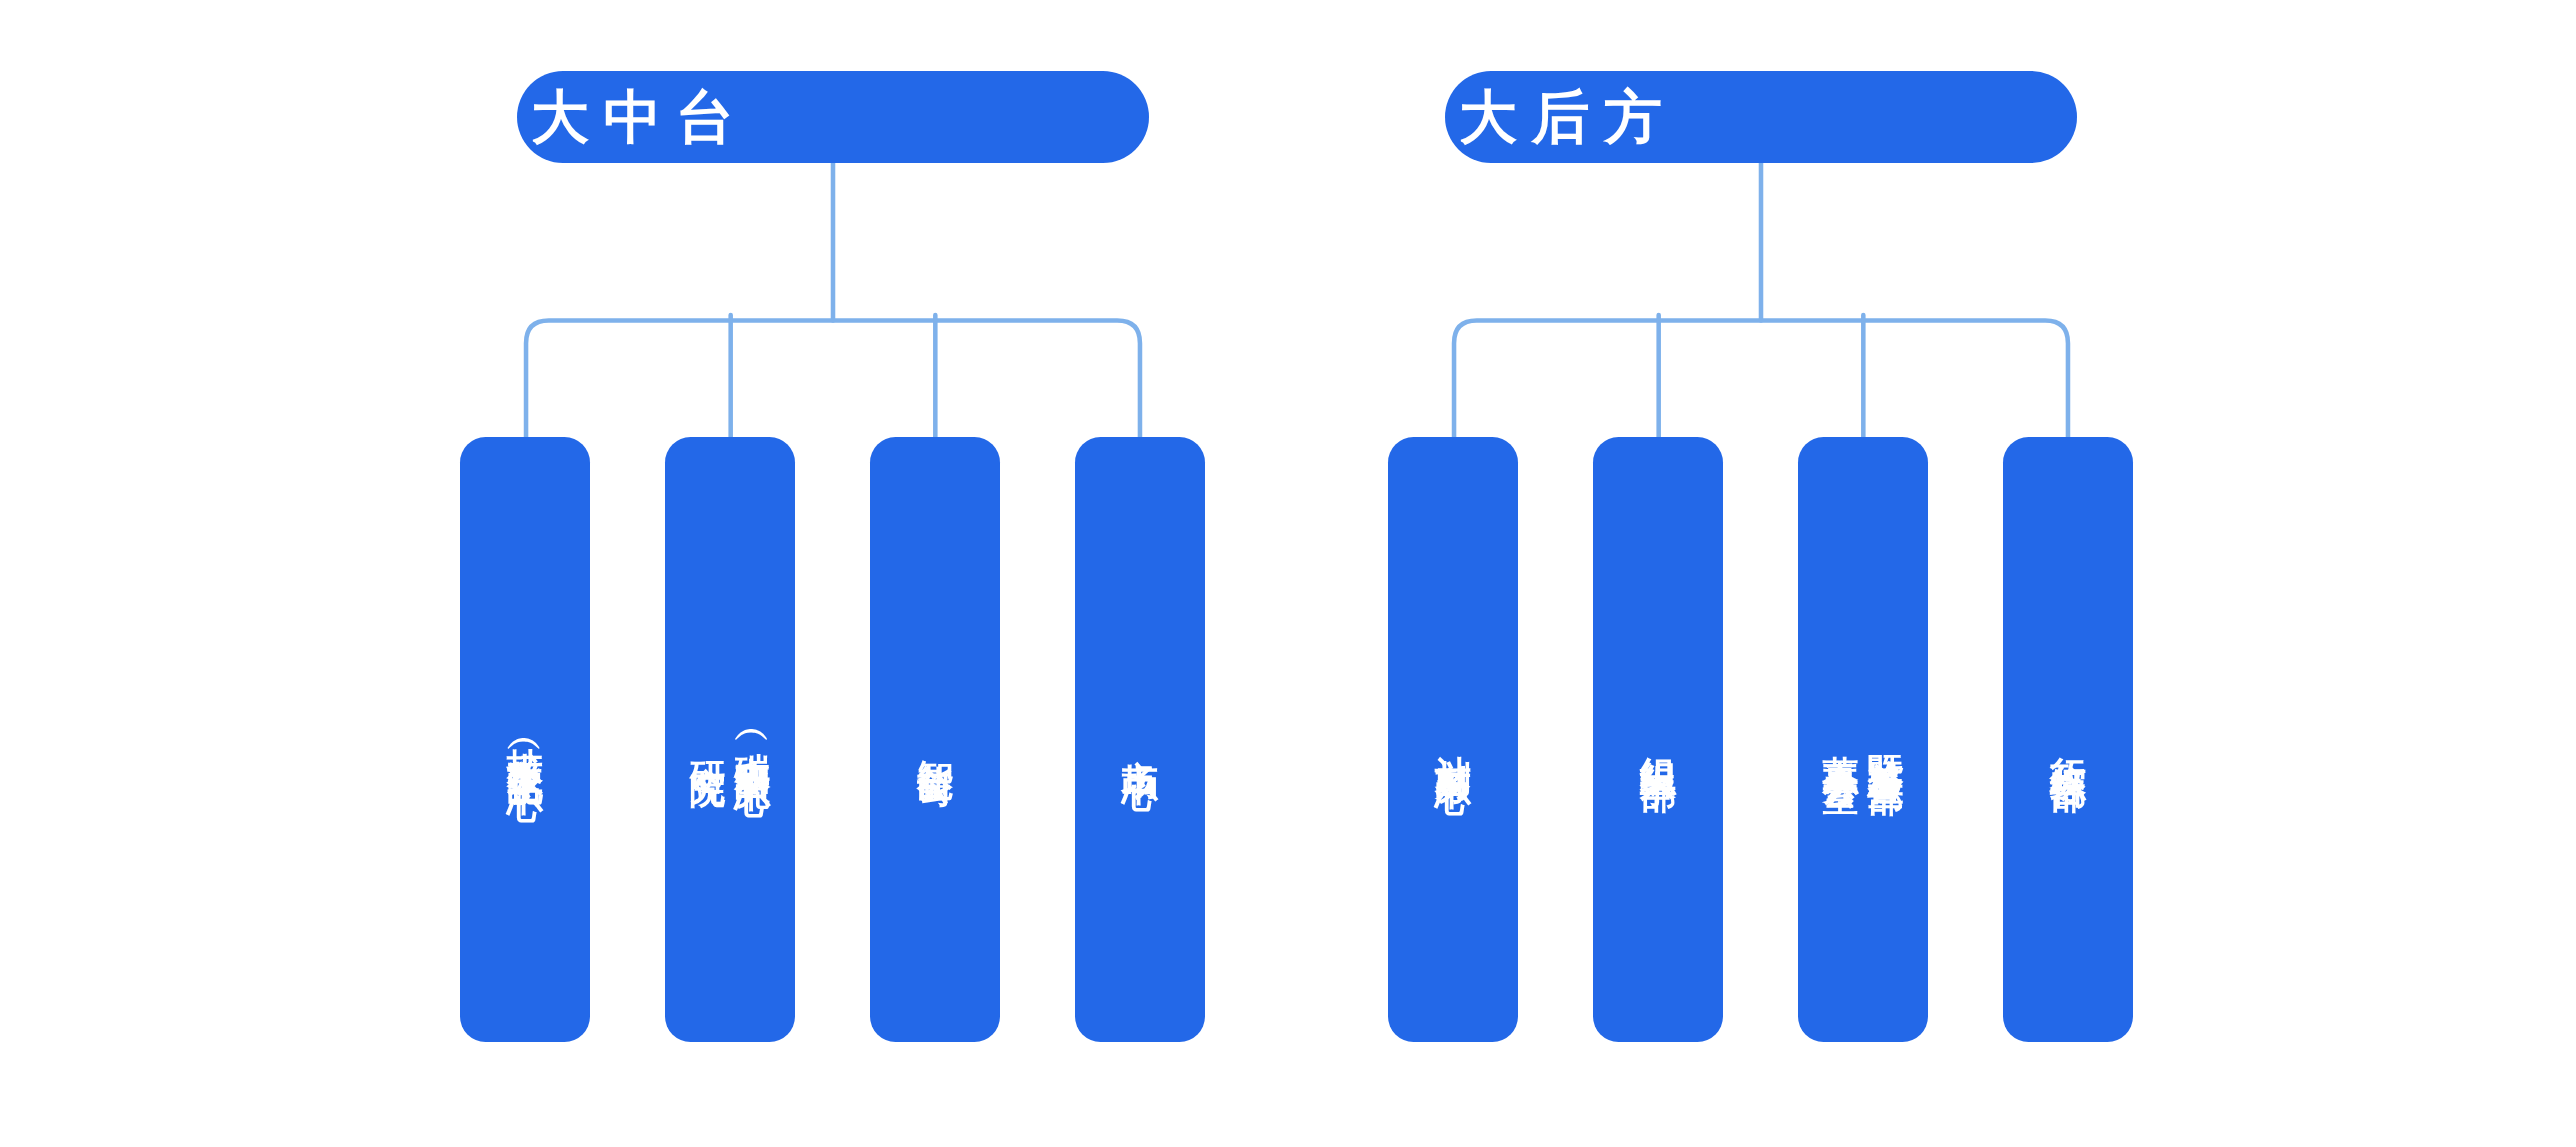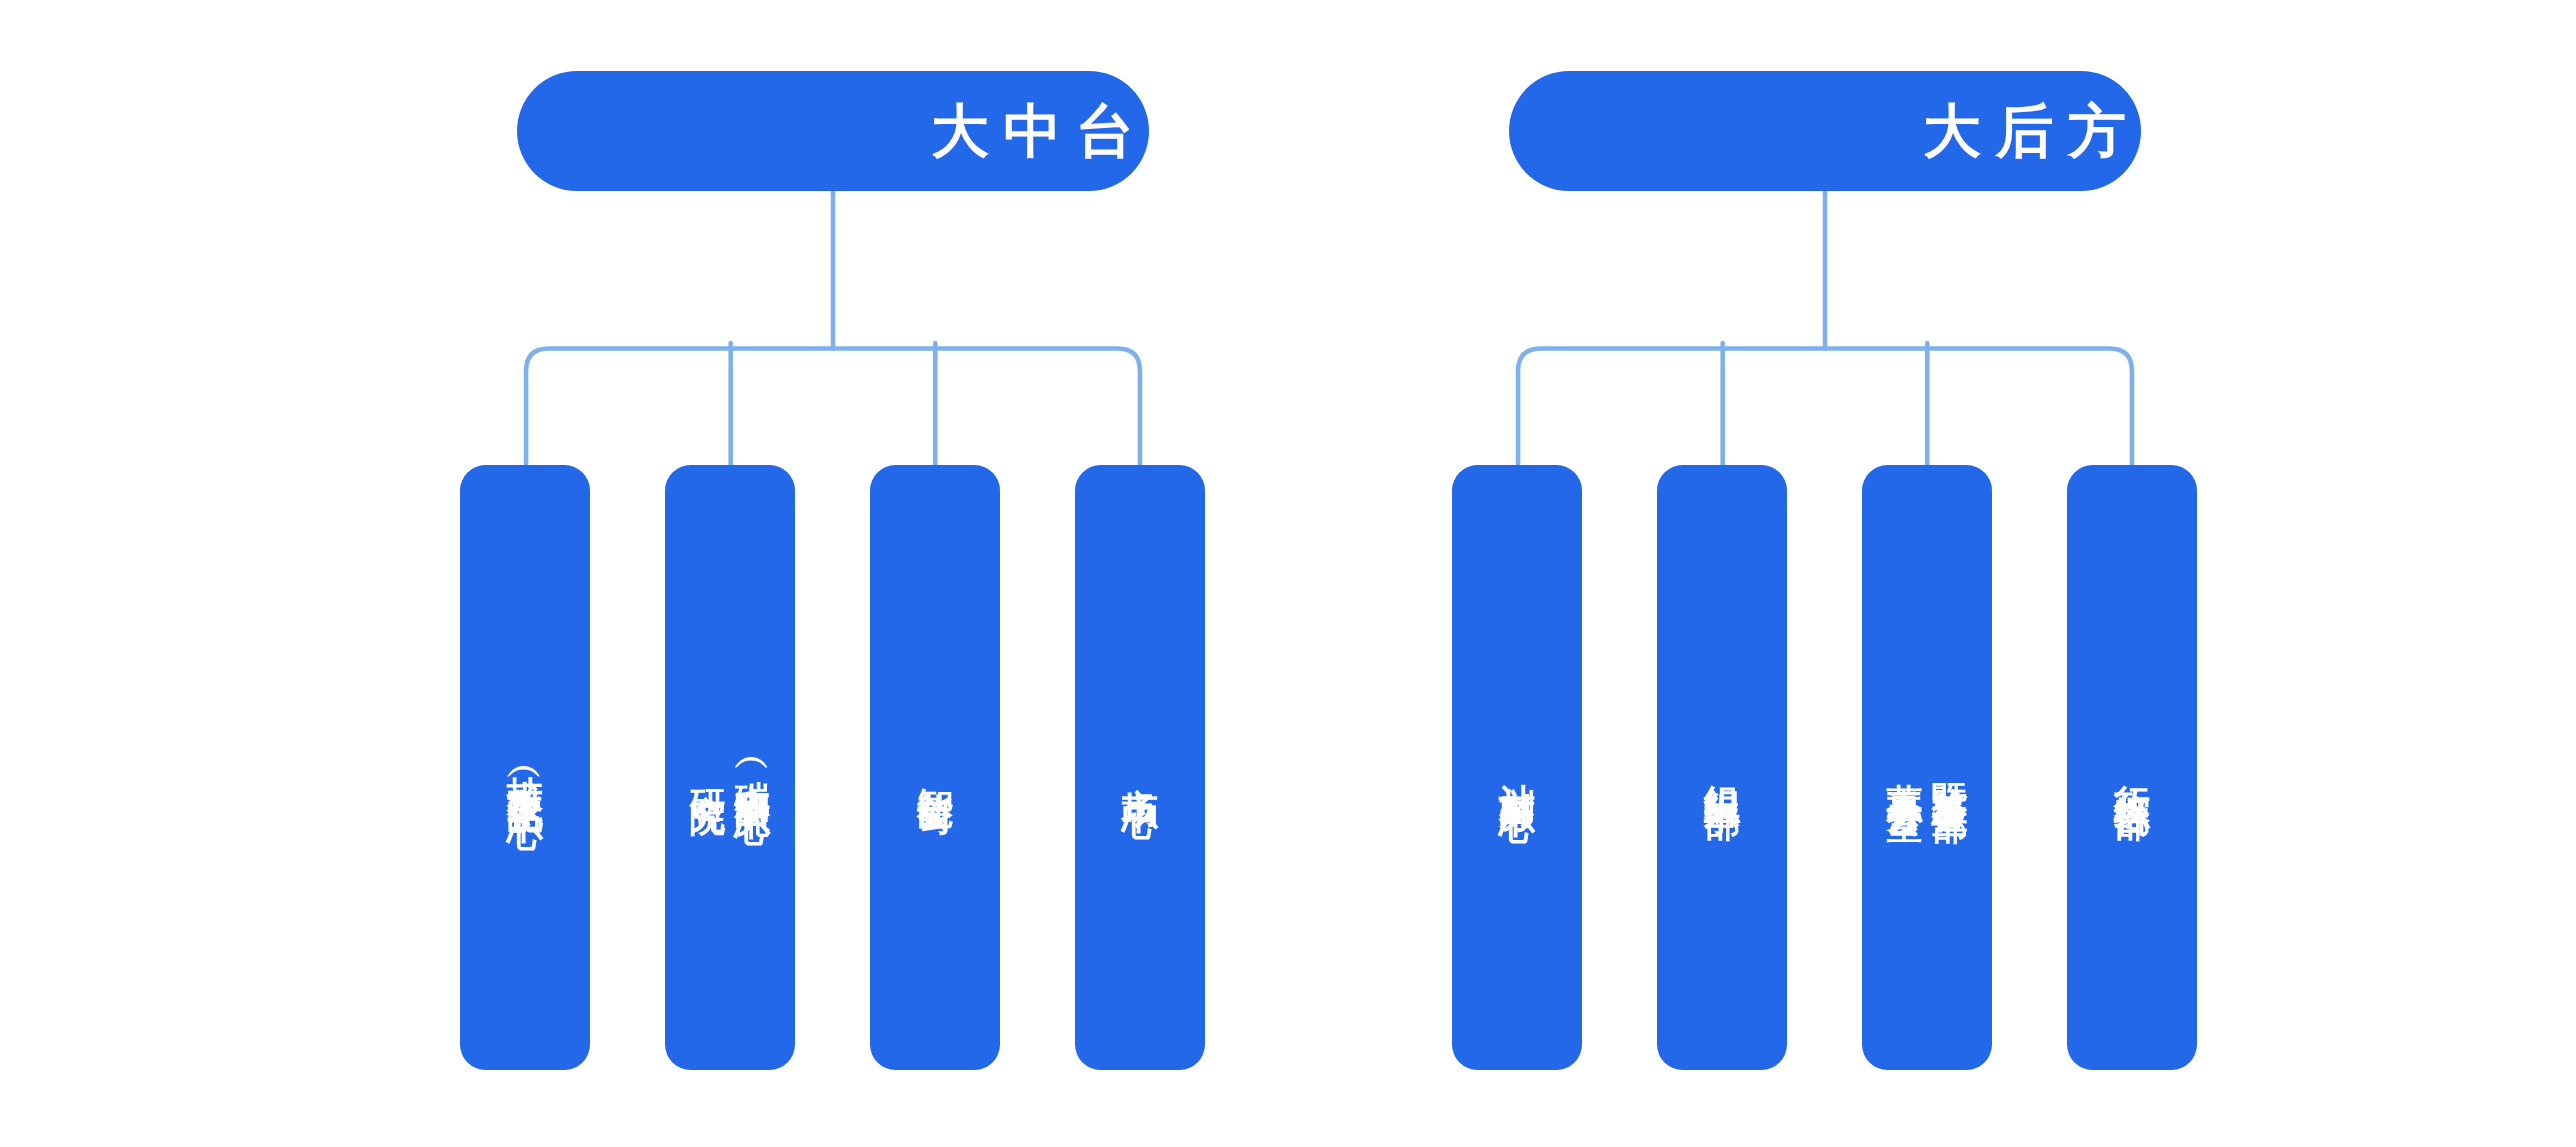--- a/index.html
+++ b/index.html
@@ -17,24 +17,24 @@
     font-family:"Liberation Sans", sans-serif;
   }
   .group{
     position:absolute;
     top:71px;
     display:flex;
     flex-direction:column;
     align-items:center;
   }
   .parent-node{
-    width:632px;height:120px;
+    width:632px;height:92px;
     background:var(--node-fill);
     border-radius:60px;
-    display:flex;align-items:center;justify-content:flex-end;
+    display:flex;align-items:center;justify-content:flex-start;
     cursor:pointer;
   }
   .parent-label{
     color:var(--node-text);
     font-size:58px;
     font-weight:600;
     letter-spacing:0.25em;
     text-indent:0.25em;
     white-space:nowrap;
     line-height:1;
@@ -109,21 +109,21 @@
             <span class="vline">智能公司</span>
           </div>
   </div>
         <div class="child-node">
     <div class="vtext">
             <span class="vline">市场中心</span>
           </div>
   </div>
       </div>
   </section>
-    <section class="group" style="left: 1452px;">
+    <section class="group" style="left: 1388px;">
     <div class="parent-node">
       <span class="parent-label">大后方</span>
     </div>
     <svg class="connector" xmlns="http://www.w3.org/2000/svg" viewBox="0 0 818 301" width="744" height="274">
         <path d="M 409 0 V 173"></path>
         <path d="M 71.5 301 V 198 Q 71.5 173 96.5 173 H 721.5 Q 746.5 173 746.5 198 V 301"></path>
         <path d="M 296.5 167 V 301"></path>
         <path d="M 521.5 167 V 301"></path>
       </svg>
     <div class="children">

